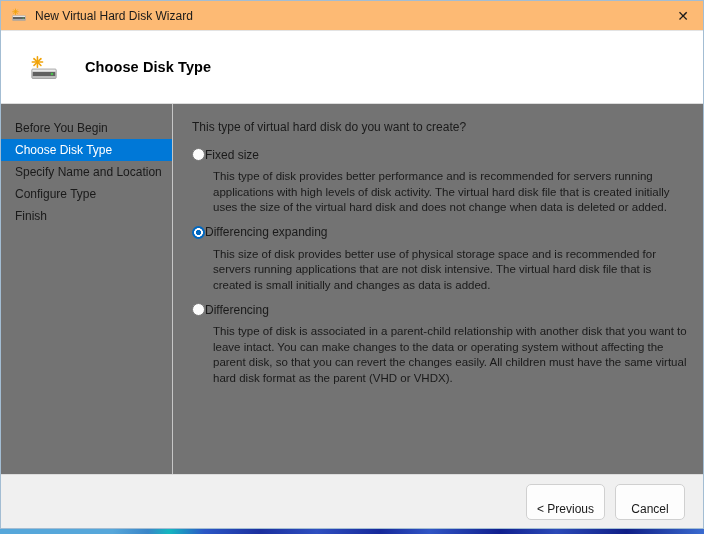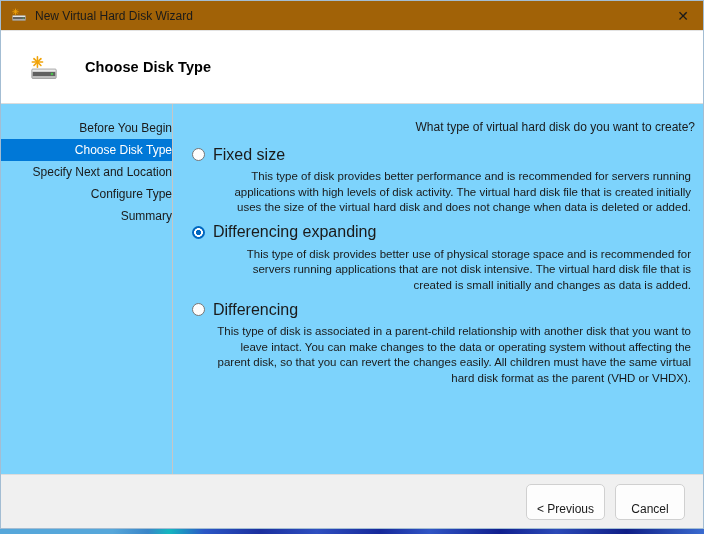--- a/index.html
+++ b/index.html
@@ -14,21 +14,21 @@
   }
   .window {
     width: 704px; height: 529px;
     border: 1px solid #a3bdd3;
     background: #f0f0f0;
     display: flex; flex-direction: column;
   }
   
   .titlebar {
     height: 30px; flex: 0 0 30px;
-    background: #a16207;
+    background: #fdba74;
     border-bottom: 1px solid #e3e3e3;
     display: flex; align-items: center;
     padding: 0 0 0 10px;
   }
   .tb-icon { width: 16px; height: 16px; margin-right: 8px; display: inline-flex; }
   .tb-title { font-size: 12px; color: #1a1a1a; white-space: nowrap; }
   .close-btn {
     margin-left: auto;
     width: 40px; height: 29px;
     border: none; background: transparent;
@@ -39,21 +39,21 @@
   .header {
     height: 73px; flex: 0 0 73px;
     background: #ffffff;
     border-bottom: 1px solid #dcdcdc;
     display: flex; align-items: center;
     padding-left: 28px;
   }
   .hd-icon { width: 30px; height: 30px; display: inline-flex; margin-top: 6px; }
   .page-title { font-size: 14.5px; font-weight: bold; color: #000; margin-left: 26px; letter-spacing: 0.1px; }
   
-  .bodyrow { flex: 1 1 auto; display: flex; background: #7dd3fc; min-height: 0; text-align: right; }
+  .bodyrow { flex: 1 1 auto; display: flex; background: #737373; min-height: 0; }
   .sidebar {
     width: 172px; flex: 0 0 172px;
     border-right: 1px solid #c6c6c6;
     padding-top: 13px;
   }
   .sidebar-item {
     height: 22px; line-height: 22px;
     padding-left: 14px;
     font-size: 12px; color: #1a1a1a;
     white-space: nowrap; overflow: hidden;
@@ -69,21 +69,21 @@
     background: #fdfdfd;
     border: 1px solid #767676;
   }
   .radio.checked {
     border: none;
     background: radial-gradient(circle,
       #0067c0 0px, #0067c0 2.4px,
       #ffffff 2.9px, #ffffff 4.1px,
       #0067c0 4.6px, #0067c0 6.5px);
   }
-  .option-label { margin-left: 8px; font-size: 16px; }
+  .option-label { font-size: 12px; }
   .option-desc {
     margin: 6px 4px 0 21px;
     max-width: 482px;
     font-size: 11.5px;
     line-height: 15.5px;
     color: #1a1a1a;
   }
   
   .footer {
     height: 54px; flex: 0 0 54px;
@@ -157,42 +157,42 @@
         </g>
       </svg>
     </span>
     <h1 class="page-title">Choose Disk Type</h1>
   </div>
 
   <div class="bodyrow">
     <div class="sidebar">
       <div class="sidebar-item">Before You Begin</div>
       <div class="sidebar-item active">Choose Disk Type</div>
-      <div class="sidebar-item">Specify Next and Location</div>
+      <div class="sidebar-item">Specify Name and Location</div>
       <div class="sidebar-item">Configure Type</div>
-      <div class="sidebar-item">Summary</div>
+      <div class="sidebar-item">Finish</div>
     </div>
 
     <div class="content">
-      <div class="question">What type of virtual hard disk do you want to create?</div>
+      <div class="question">This type of virtual hard disk do you want to create?</div>
 
       <div class="option">
         <div class="option-head">
           <span class="radio"></span>
           <span class="option-label">Fixed size</span>
         </div>
         <div class="option-desc">This type of disk provides better performance and is recommended for servers running applications with high levels of disk activity. The virtual hard disk file that is created initially uses the size of the virtual hard disk and does not change when data is deleted or added.</div>
       </div>
 
       <div class="option">
         <div class="option-head">
           <span class="radio checked"></span>
           <span class="option-label">Differencing expanding</span>
         </div>
-        <div class="option-desc">This type of disk provides better use of physical storage space and is recommended for servers running applications that are not disk intensive. The virtual hard disk file that is created is small initially and changes as data is added.</div>
+        <div class="option-desc">This size of disk provides better use of physical storage space and is recommended for servers running applications that are not disk intensive. The virtual hard disk file that is created is small initially and changes as data is added.</div>
       </div>
 
       <div class="option">
         <div class="option-head">
           <span class="radio"></span>
           <span class="option-label">Differencing</span>
         </div>
         <div class="option-desc">This type of disk is associated in a parent-child relationship with another disk that you want to leave intact. You can make changes to the data or operating system without affecting the parent disk, so that you can revert the changes easily. All children must have the same virtual hard disk format as the parent (VHD or VHDX).</div>
       </div>
     </div>

